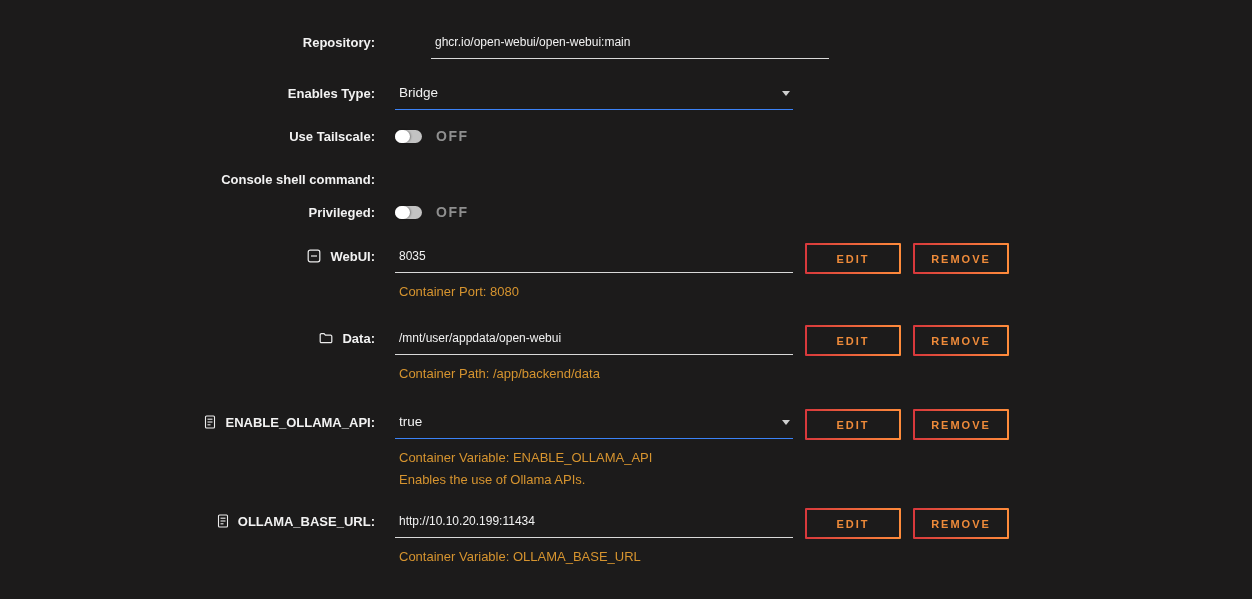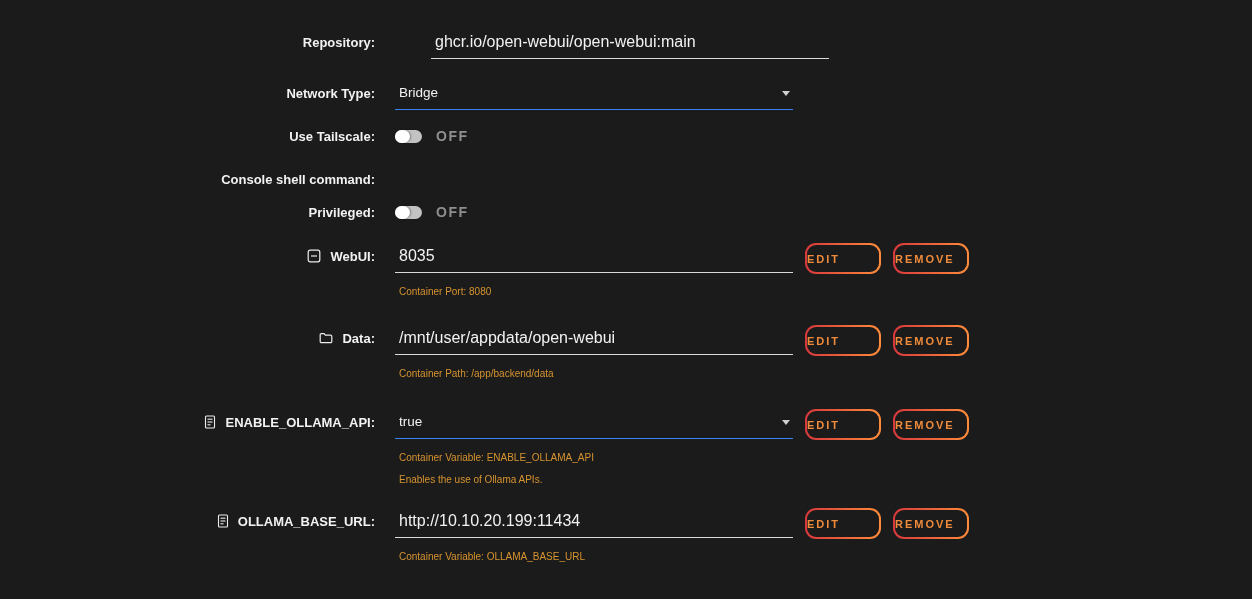--- a/index.html
+++ b/index.html
@@ -28,21 +28,21 @@
 
   .static-value {
     font-size:13px; font-style:italic; color:#4059a8;
     line-height:16px; padding-left:4px;
   }
 
   .text-input {
     display:block; width:100%;
     background:transparent; border:none; outline:none;
     border-bottom:1px solid #d9d9d9;
-    color:#f2f2f2; font-size:16px; font-family:inherit;
+    color:#f2f2f2; font-size:12px; font-family:inherit;
     line-height:20px; height:27px; padding:0 0 6px 4px;
   }
   .btnrow .text-input, .btnrow .select { margin-top:3px; }
 
   .select {
     position:relative; width:100%;
     border-bottom:1px solid #3b82f6;
     font-size:13.5px; line-height:20px;
     padding:0 16px 6px 4px; height:27px;
     cursor:pointer;
@@ -64,35 +64,35 @@
     background:#ffffff; border-radius:7px;
     box-shadow:1px 0 2px rgba(0,0,0,.35);
   }
   .toggle-state {
     margin-left:14px; font-size:14px; font-weight:bold;
     letter-spacing:1.5px; color:#8f8f8f;
   }
 
   .btns { display:flex; gap:12px; margin-left:12px; }
   .btn {
-    width:76px; height:31px; border-radius:11px;
+    width:96px; height:31px; border-radius:1px;
     border:2px solid transparent;
     background:linear-gradient(#1c1b1b,#1c1b1b) padding-box,
                linear-gradient(90deg,#d8383c,#ff8c3b) border-box;
-    display:flex; align-items:center; justify-content:flex-start;
+    display:flex; align-items:center; justify-content:center;
     cursor:pointer; padding:0;
   }
   .btn span {
     font-family:inherit; font-size:11px; font-weight:bold;
     letter-spacing:2px; color:#ef8b3a;
   }
 
   .helper {
     margin-top:11px; padding-left:4px;
-    font-size:10px; line-height:15px; color:#d6942f;
+    font-size:13px; line-height:15px; color:#d6942f;
   }
   .helper + .helper { margin-top:7px; }
 
   .icon { display:flex; align-items:center; }
   .icon svg { display:block; }
 
   
   #r0 { margin-top:0; }
   #r1 { margin-top:25px;gap:36px; }
   #r2 { margin-top:24px; }
@@ -114,21 +114,21 @@
     <div class="label-cell">
       <span>Repository:</span>
     </div>
     <div class="control-col">
       <input class="text-input" value="ghcr.io/open-webui/open-webui:main" style="">
     </div>
   </div>
 
   <div class="row" id="r2">
     <div class="label-cell">
-      <span>Network Type:</span>
+      <span>Enables Type:</span>
     </div>
     <div class="control-col">
       <div class="select">
         <span>Bridge</span>
         <span class="arrow"></span>
       </div>
     </div>
   </div>
 
   <div class="row" id="r3">

